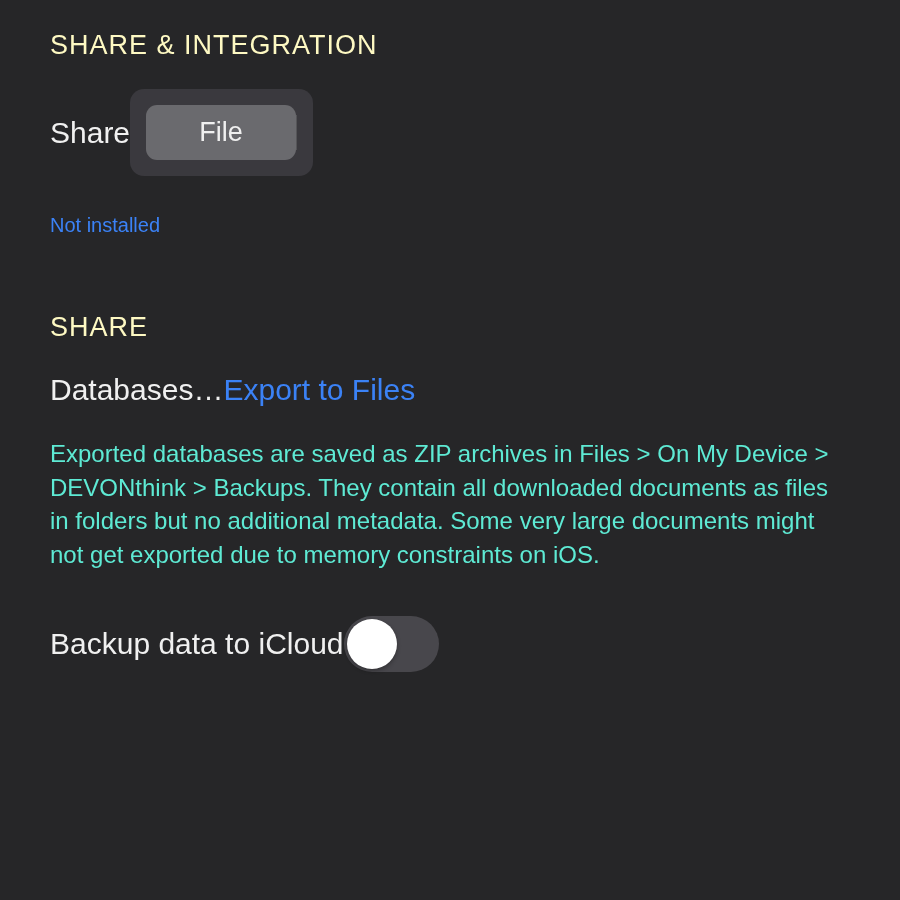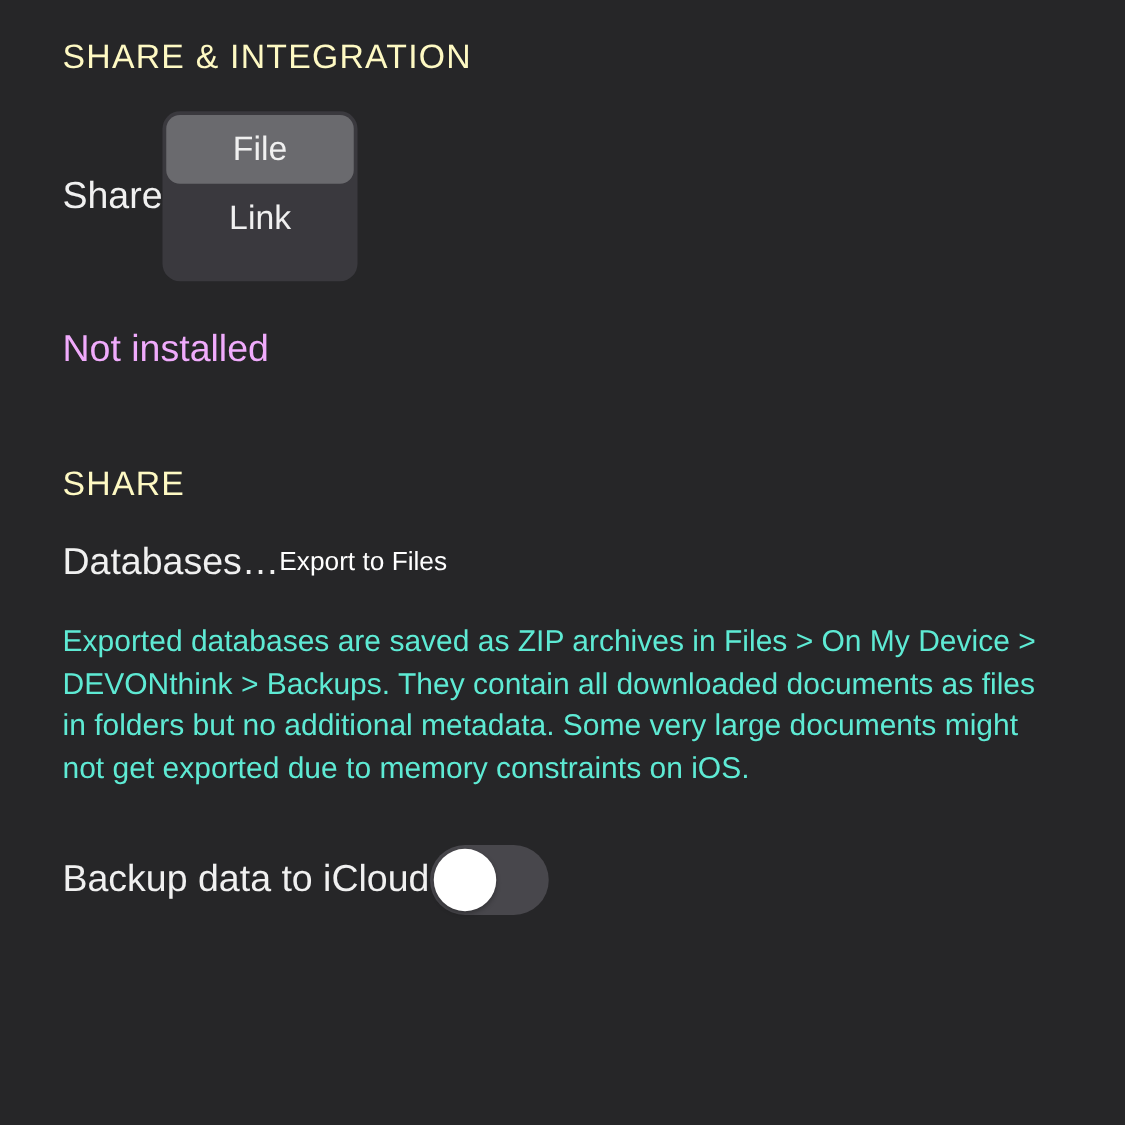--- a/index.html
+++ b/index.html
@@ -31,23 +31,22 @@
     }
     .row-label {
       font-size: 30px;
       font-weight: 400;
       color: #f0f0f0;
     }
     .segmented-control {
       display: flex;
       background-color: #3a393e;
       border-radius: 14px;
-      padding: 3px;
+      padding: 16px;
       position: relative;
-      flex-direction: column;
     }
     .segment {
       padding: 12px 28px;
       font-size: 27px;
       font-weight: 400;
       color: #f0f0f0;
       cursor: pointer;
       border-radius: 11px;
       text-align: center;
       min-width: 150px;
@@ -56,26 +55,26 @@
     .segment.active {
       background-color: #6a6a6e;
     }
     .segment-divider {
       width: 1px;
       background-color: #555558;
       margin: 10px 0;
       align-self: stretch;
     }
     .row-value {
-      color: #f0abfc;
-      font-size: 30px;
+      color: #3b82f6;
+      font-size: 20px;
     }
     .row-action {
-      color: #ffffff;
-      font-size: 21px;
+      color: #3b82f6;
+      font-size: 30px;
       cursor: pointer;
     }
     .description {
       color: #5eead4;
       font-size: 24px;
       line-height: 1.4;
       margin-top: 30px;
       margin-bottom: 45px;
     }
     .toggle {
@@ -109,21 +108,20 @@
   </style>
 </head>
 <body>
 
 <div class="section-header">SHARE &amp; INTEGRATION</div>
 
 <div class="row share-row">
   <div class="row-label">Share</div>
   <div class="segmented-control">
     <div class="segment active">File</div>
-    <div class="segment">Link</div>
     <div class="segment-divider"></div>
   </div>
 </div>
 
 <div class="row">
   <div class="row-value">Not installed</div>
 </div>
 
 <div class="section-spacer"></div>
 

